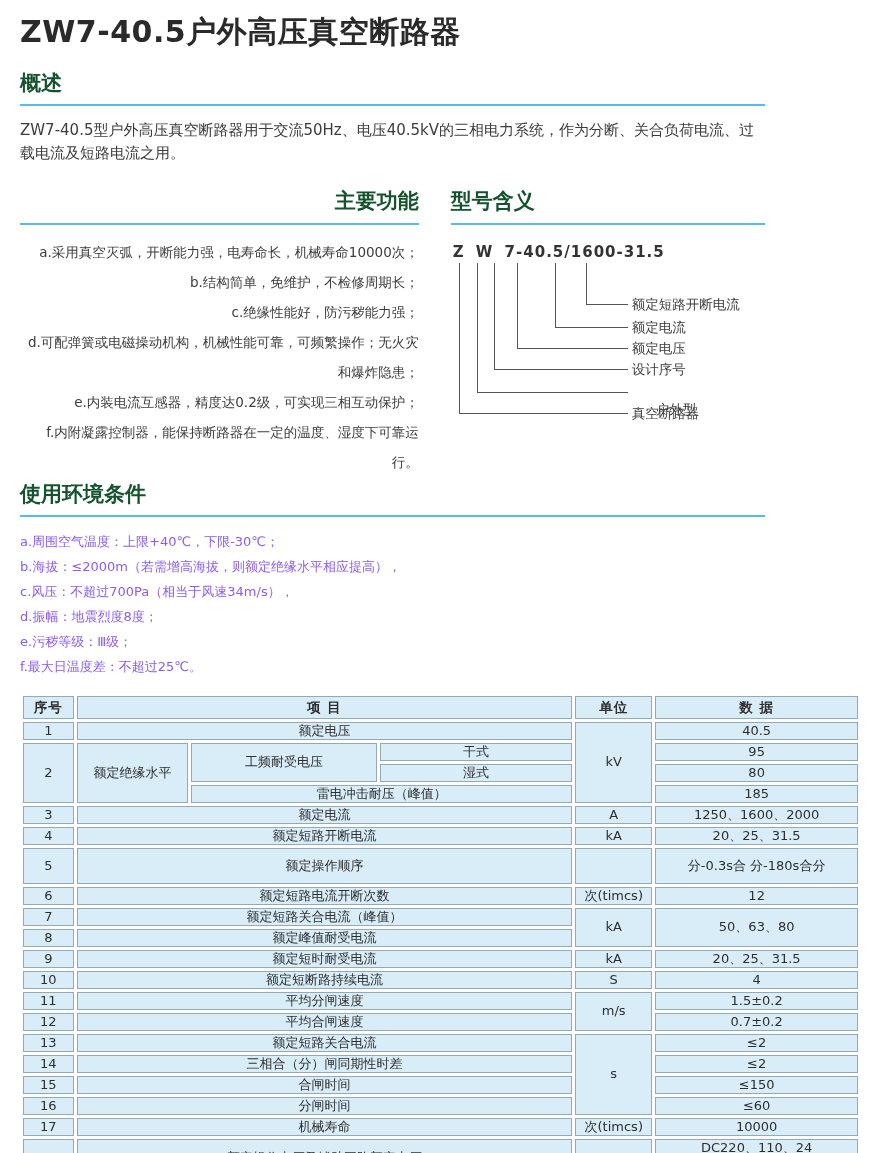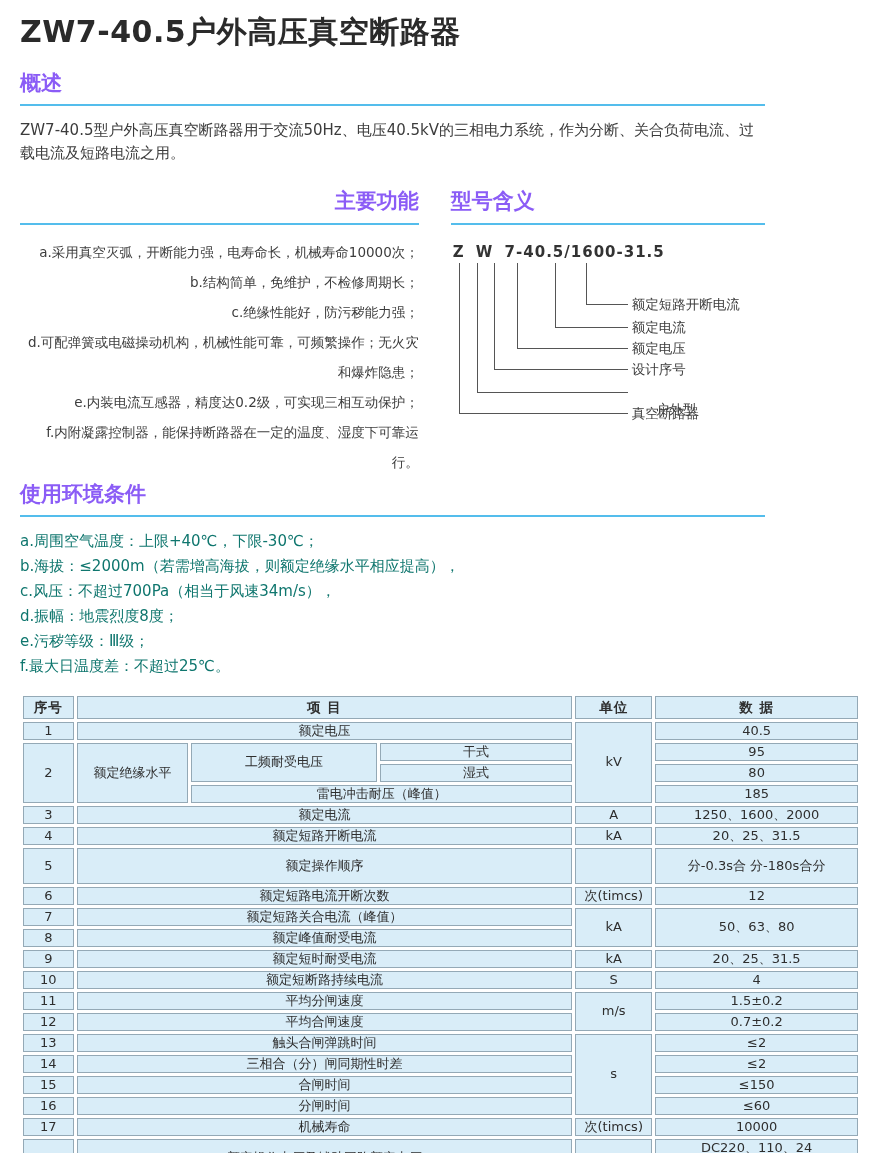--- a/index.html
+++ b/index.html
@@ -3,32 +3,32 @@
 <meta charset="utf-8">
 <style>
   html,body{margin:0;padding:0;background:#ffffff;}
   body{width:882px;height:1153px;overflow:hidden;
        font-family:"DejaVu Sans","Liberation Sans",sans-serif;color:#333;}
   .page{box-sizing:border-box;width:785px;height:1153px;padding:14px 20px 0 20px;}
 
   h1.doc-title{margin:0 0 20px 0;font-size:30px;line-height:1.2;color:#2a2a2a;
                font-weight:bold;letter-spacing:0.5px;}
 
-  .sec-head{font-size:21px;font-weight:bold;color:#8b5cf6;line-height:1.25;
+  .sec-head{font-size:21px;font-weight:bold;color:#14532d;line-height:1.25;
             padding-bottom:8px;border-bottom:2px solid #54bdec;margin:0;}
 
   .overview-text{font-size:15px;color:#3c3c3c;margin:13px 0 24px 0;line-height:1.5;}
 
   .two-col{display:flex;align-items:flex-start;}
   .col-left{width:453px;text-align:right;}
   .col-right{width:357px;margin-left:32px;}
 
   ul.plain{list-style:none;margin:12px 0 0 0;padding:0;}
   .func-list li{font-size:13.5px;color:#3c3c3c;line-height:30px;}
-  .env-list li{font-size:15px;color:#0f766e;line-height:25px;}
+  .env-list li{font-size:13px;color:#8b5cf6;line-height:25px;}
   .env-list{margin-bottom:22px;}
 
   
   .model-diagram{position:relative;height:190px;margin-top:18px;}
   .model-code{position:absolute;left:2px;top:0;font-size:15px;color:#333;
               letter-spacing:1px;word-spacing:5px;font-weight:700;}
   .vline{position:absolute;width:0;border-left:1px solid #555;}
   .hline{position:absolute;height:0;border-top:1px solid #555;}
   .model-label{position:absolute;left:181px;font-size:13.5px;color:#3c3c3c;
                line-height:18px;white-space:nowrap;}
@@ -209,21 +209,21 @@
         <td rowspan="2">m/s</td>
         <td>1.5±0.2</td>
       </tr>
       <tr>
         <td>12</td>
         <td colspan="3" class="left">平均合闸速度</td>
         <td>0.7±0.2</td>
       </tr>
       <tr>
         <td>13</td>
-        <td colspan="3" class="left">触头合闸弹跳时间</td>
+        <td colspan="3" class="left">额定短路关合电流</td>
         <td rowspan="4">s</td>
         <td>≤2</td>
       </tr>
       <tr>
         <td>14</td>
         <td colspan="3" class="left">三相合（分）闸同期性时差</td>
         <td>≤2</td>
       </tr>
       <tr>
         <td>15</td>

